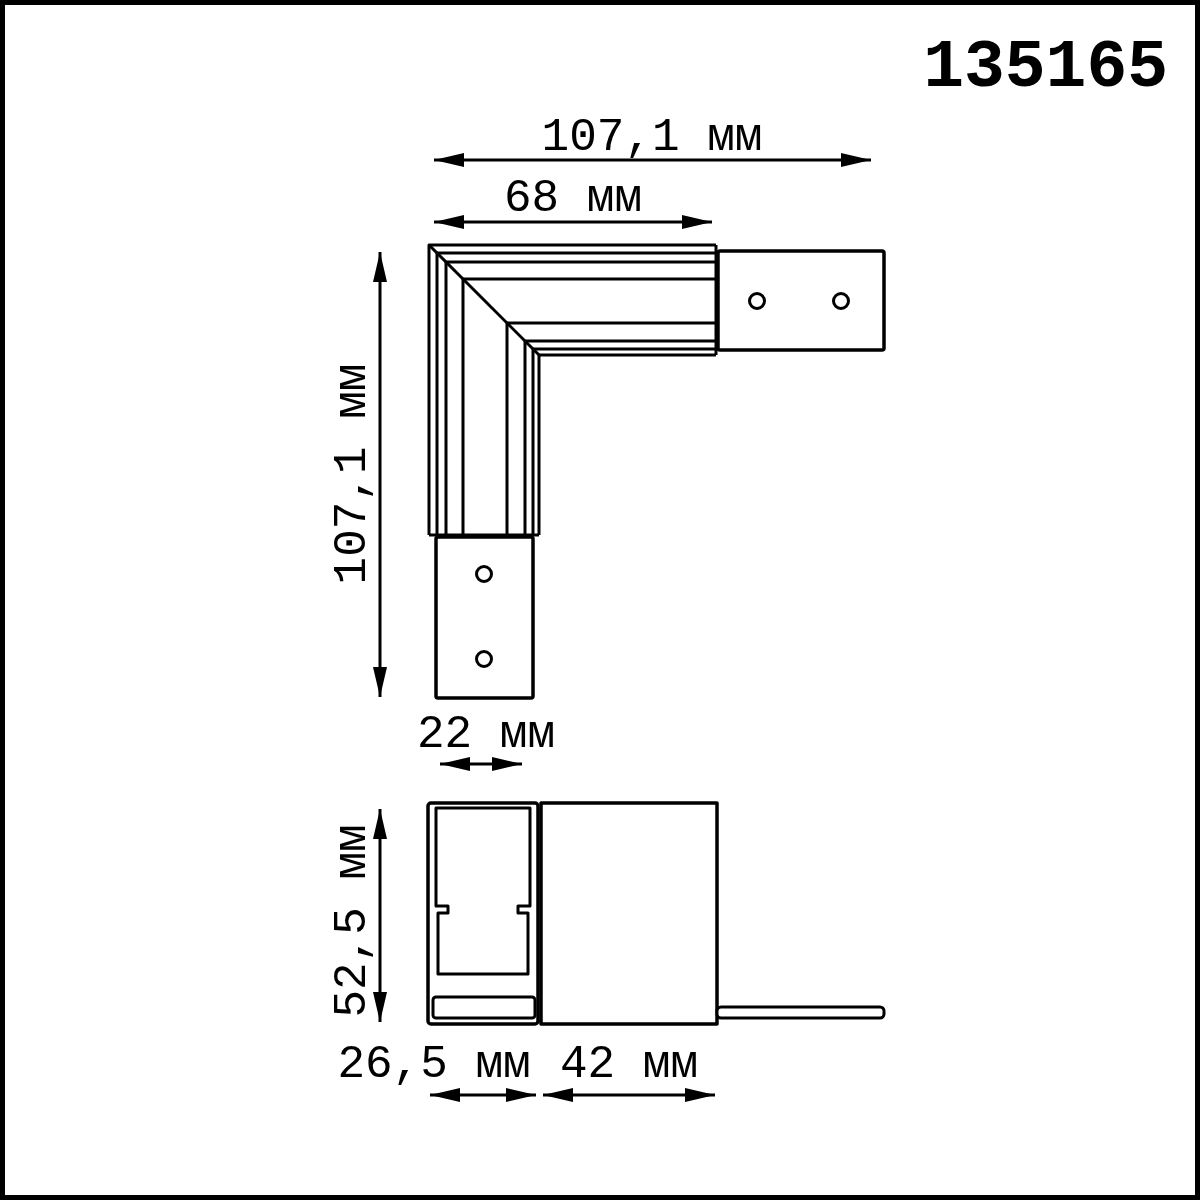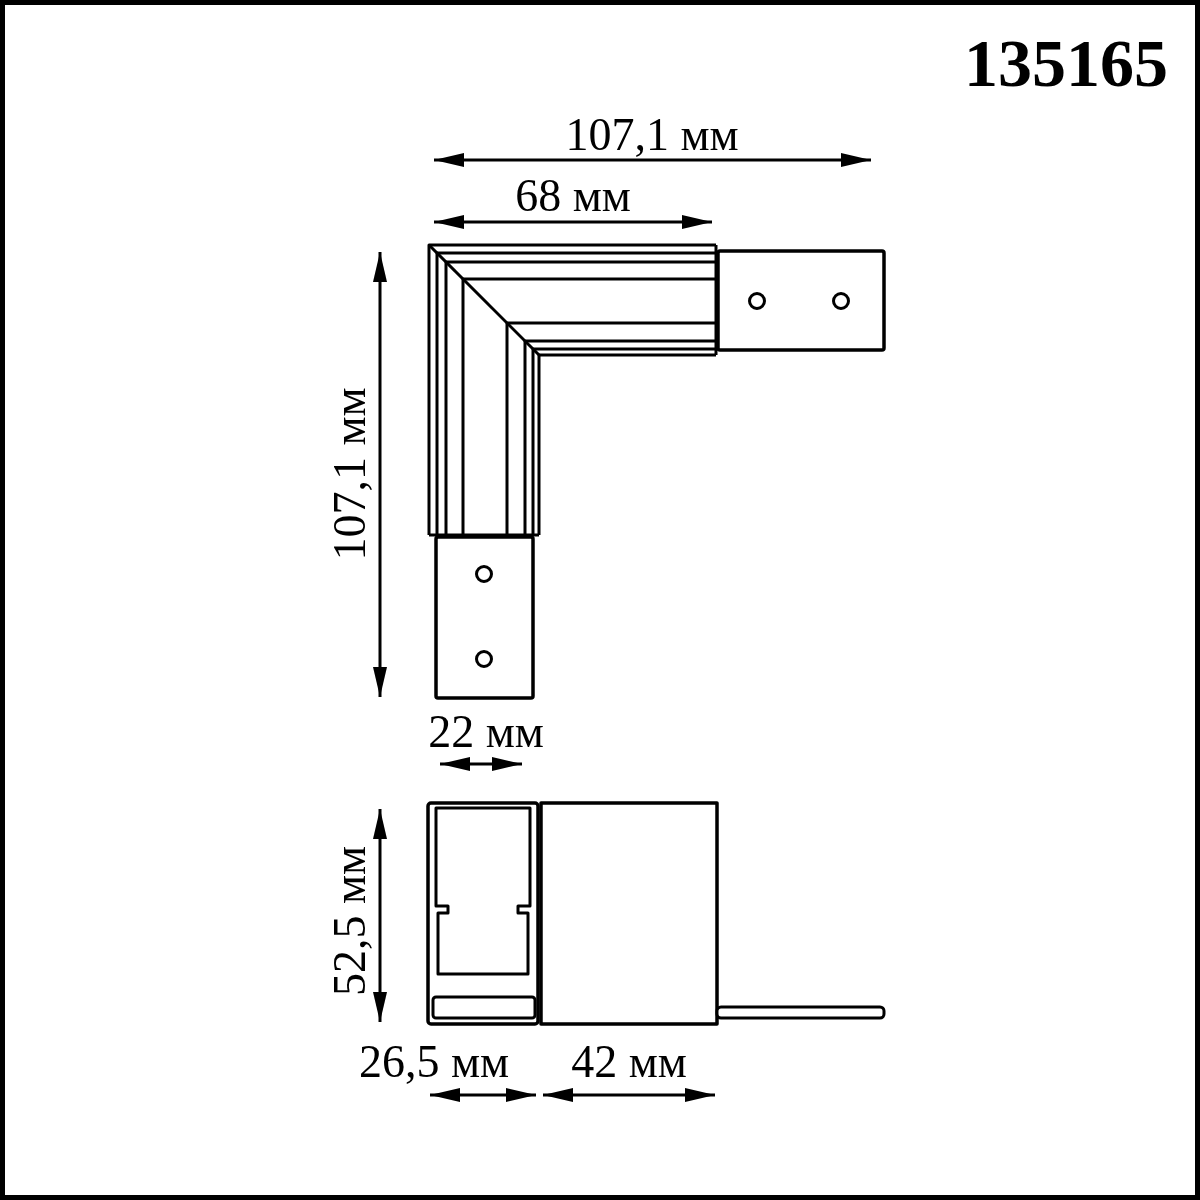--- a/index.html
+++ b/index.html
@@ -1,21 +1,21 @@
 <!DOCTYPE html>
 <html><head>
 <meta charset="utf-8">
 <style>
   html, body { margin: 0; padding: 0; background: #ffffff; }
   .canvas {
     position: relative;
     width: 1200px;
     height: 1200px;
     background: #ffffff;
-    font-family: Liberation Serif, serif;
+    font-family: Liberation Mono, monospace;
     overflow: hidden;
   }
   svg { display: block; }
   .stroke { stroke: #000000; fill: none; stroke-linejoin: round; stroke-linecap: butt; }
   .w3  { stroke-width: 3; }
   .w35 { stroke-width: 3.5; }
   .frame { stroke: #000000; fill: none; stroke-width: 5; }
   .fill-white { fill: #ffffff; }
   .dim-line { stroke: #000000; stroke-width: 3; fill: none; }
   .dim-text { font-size: 46px; fill: #000000; }

